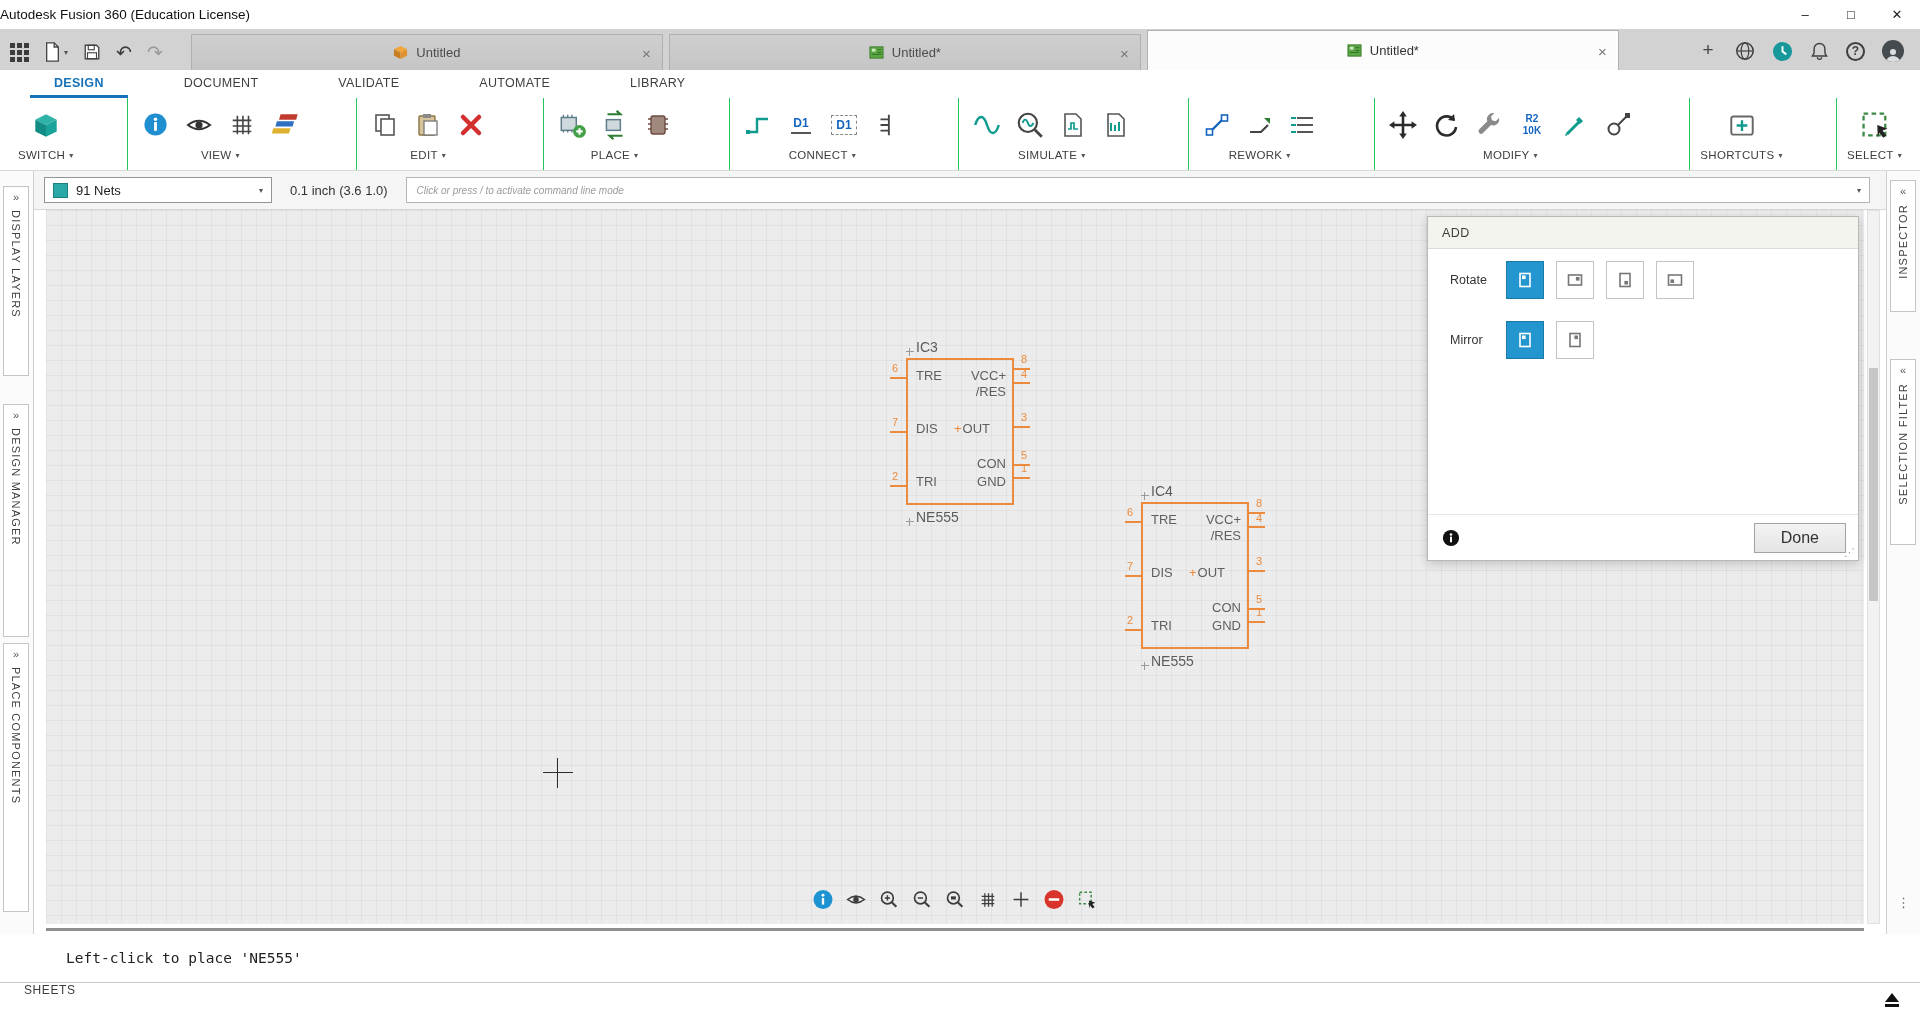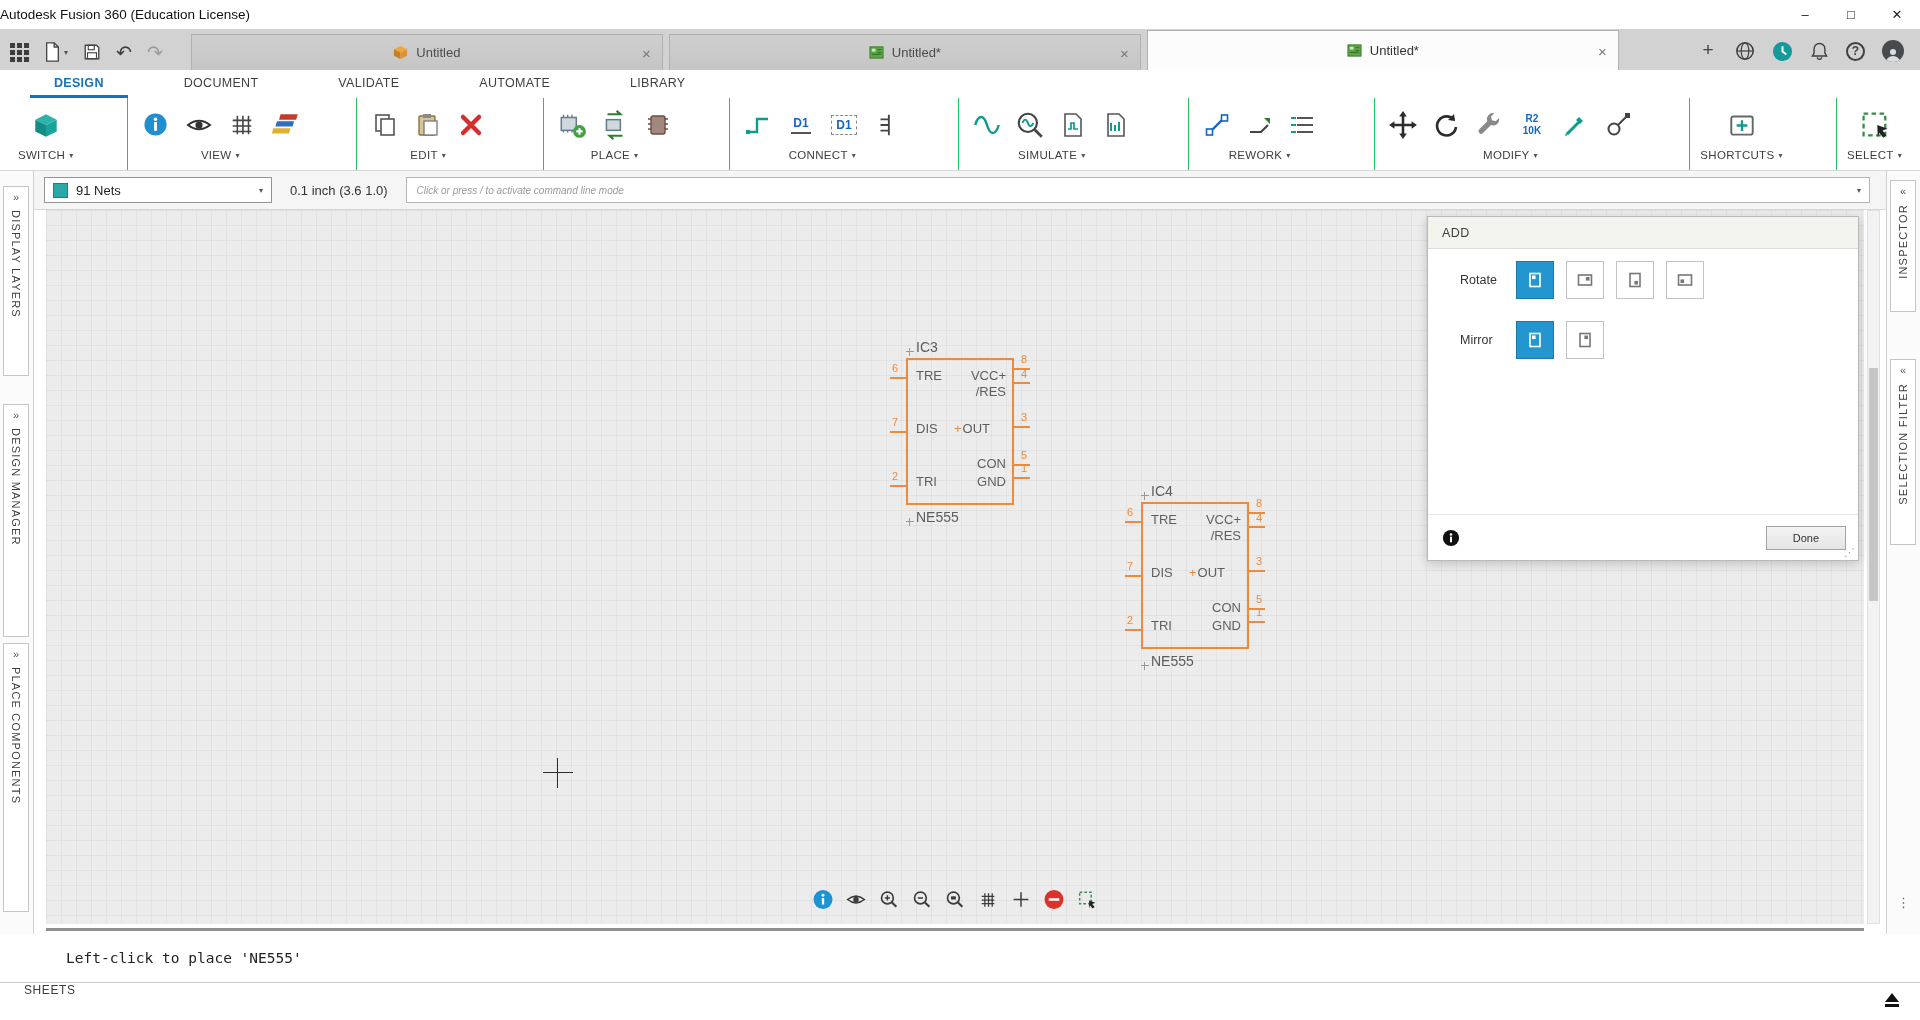--- a/index.html
+++ b/index.html
@@ -105,29 +105,29 @@
   .cursor-cross::before { content:""; position:absolute; left:0; top:14px; width:30px; height:1px; background:#2e2e2e; }
   .cursor-cross::after { content:""; position:absolute; left:14px; top:0; width:1px; height:30px; background:#2e2e2e; }
 
   
   .canvas-tools { position:absolute; left:50%; transform:translateX(-50%); bottom:14px; display:flex; align-items:center; gap:12px; }
   .ctool { width:21px; height:21px; display:flex; align-items:center; justify-content:center; }
 
   
   .add-dialog { position:absolute; left:1381px; top:6px; width:432px; height:345px; background:#fff; border:1px solid #b9b9b9; box-shadow:0 3px 10px rgba(0,0,0,.18); }
   .dlg-header { height:32px; background:#f4f4ef; border-bottom:1px solid #dcdcdc; display:flex; align-items:center; padding-left:14px; font-size:12.5px; color:#3c3c3c; letter-spacing:.5px; }
-  .drow { display:flex; align-items:center; gap:12px; padding-left:32px; margin-top:22px; }
+  .drow { display:flex; align-items:center; gap:12px; padding-left:22px; margin-top:22px; }
   .drow:nth-of-type(2) { margin-top:12px; }
   .drow .dlabel { width:44px; font-size:12.5px; color:#333; }
   .tbtn { width:38px; height:38px; border:1px solid #c3c3c3; background:#fff; color:#777; display:flex; align-items:center; justify-content:center; }
   .tbtn.active { background:#2496cf; border-color:#1b7aa8; color:#fff; }
   .tbtn.r90 svg { transform:rotate(90deg); } .tbtn.r180 svg { transform:rotate(180deg); } .tbtn.r270 svg { transform:rotate(270deg); }
   .tbtn.mx svg { transform:scaleX(-1); }
   .dlg-footer { position:absolute; left:0; right:0; bottom:0; height:46px; border-top:1px solid #e6e6e6; display:flex; align-items:center; padding:0 12px 0 14px; }
-  .done-btn { margin-left:auto; padding:5px 26px; border:1px solid #a3a3a3; background:linear-gradient(#f3f3f3,#e5e5e5); font-size:11px; color:#333; }
+  .done-btn { margin-left:auto; padding:5px 26px; border:1px solid #a3a3a3; background:linear-gradient(#f3f3f3,#e5e5e5); font-size:16px; color:#333; }
   .dlg-resize { position:absolute; right:3px; bottom:1px; font-size:11px; color:#999; }
 
   
   .statusbar { height:48px; background:#fff; display:flex; align-items:center; padding-left:66px; font-family:"DejaVu Sans Mono", monospace; font-size:14.5px; color:#222; }
   .sheetsbar { height:38px; background:#fff; border-top:1px solid #c9c9c9; display:flex; align-items:flex-start; padding-left:24px; font-size:12px; color:#3c3c3c; letter-spacing:.6px; position:relative; }
   .expand-panel { position:absolute; right:20px; top:10px; width:16px; height:16px; }
   .expand-panel .tri { width:0; height:0; border-left:7px solid transparent; border-right:7px solid transparent; border-bottom:9px solid #111; margin:0 auto; }
   .expand-panel .bar { width:14px; height:2.5px; background:#111; margin:2px auto 0; }
 </style>
 </head>

